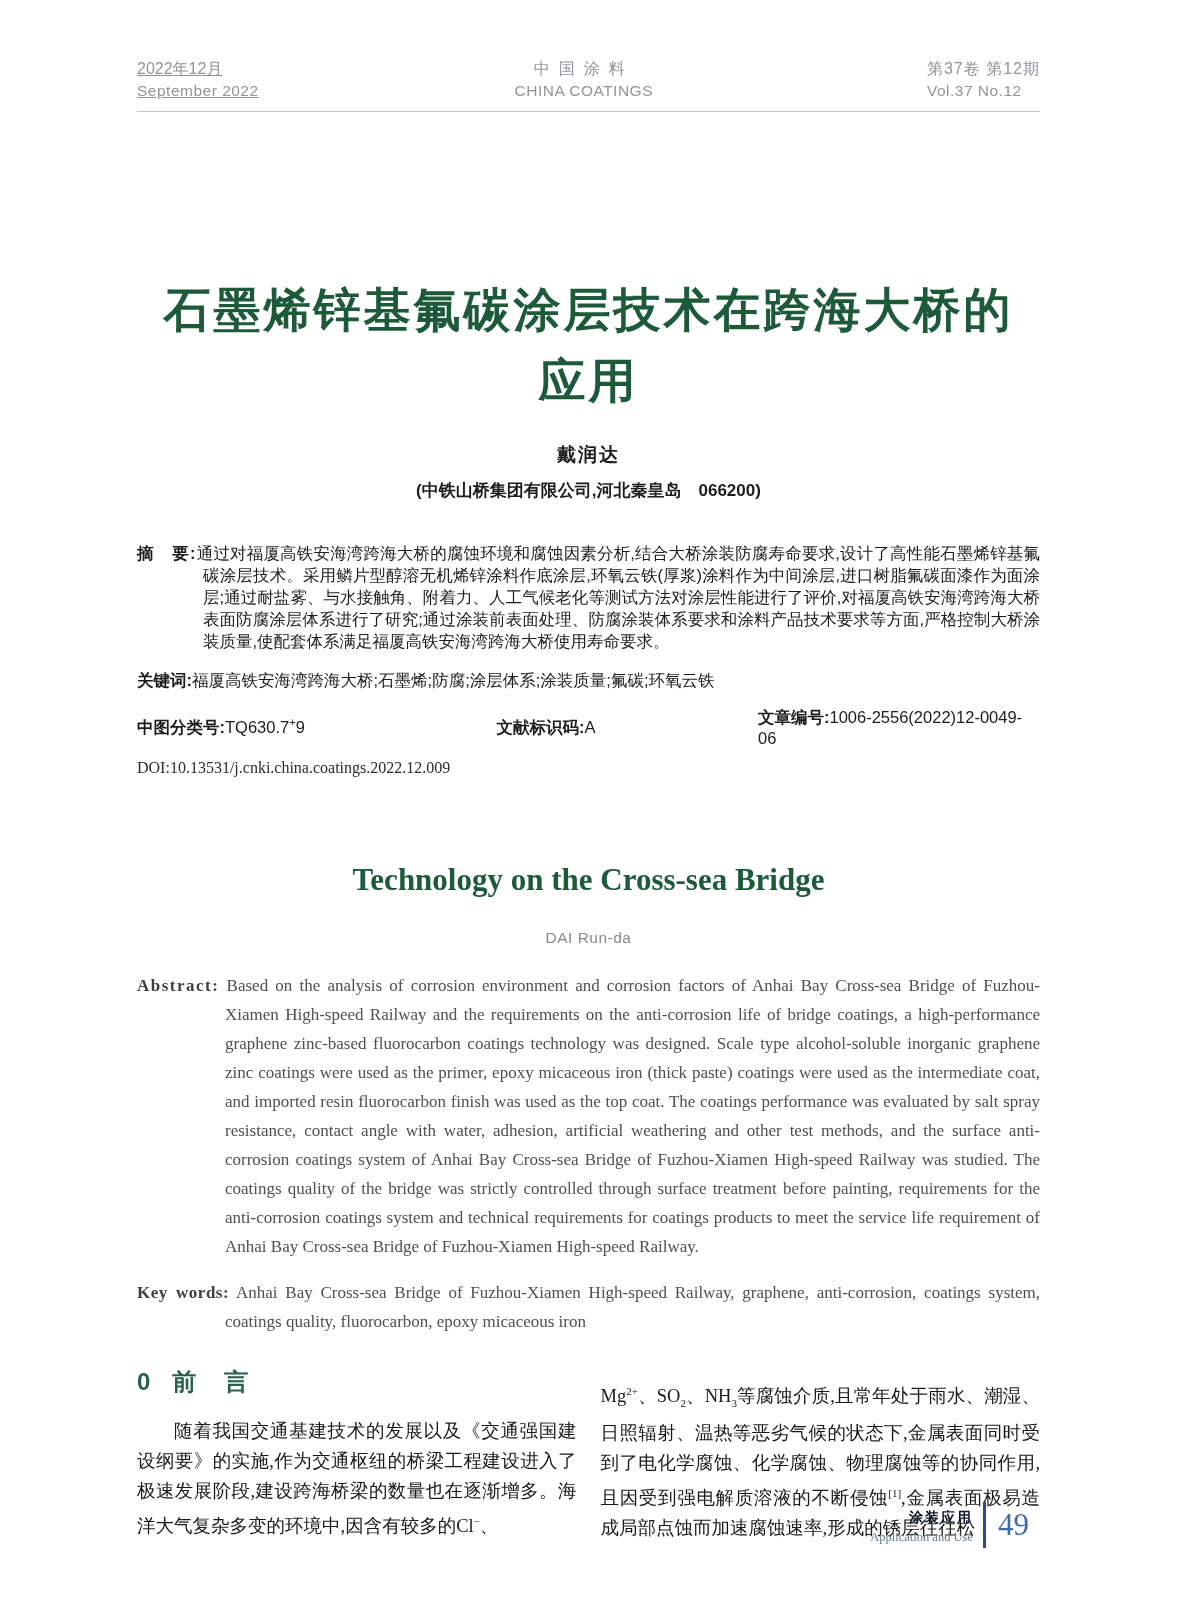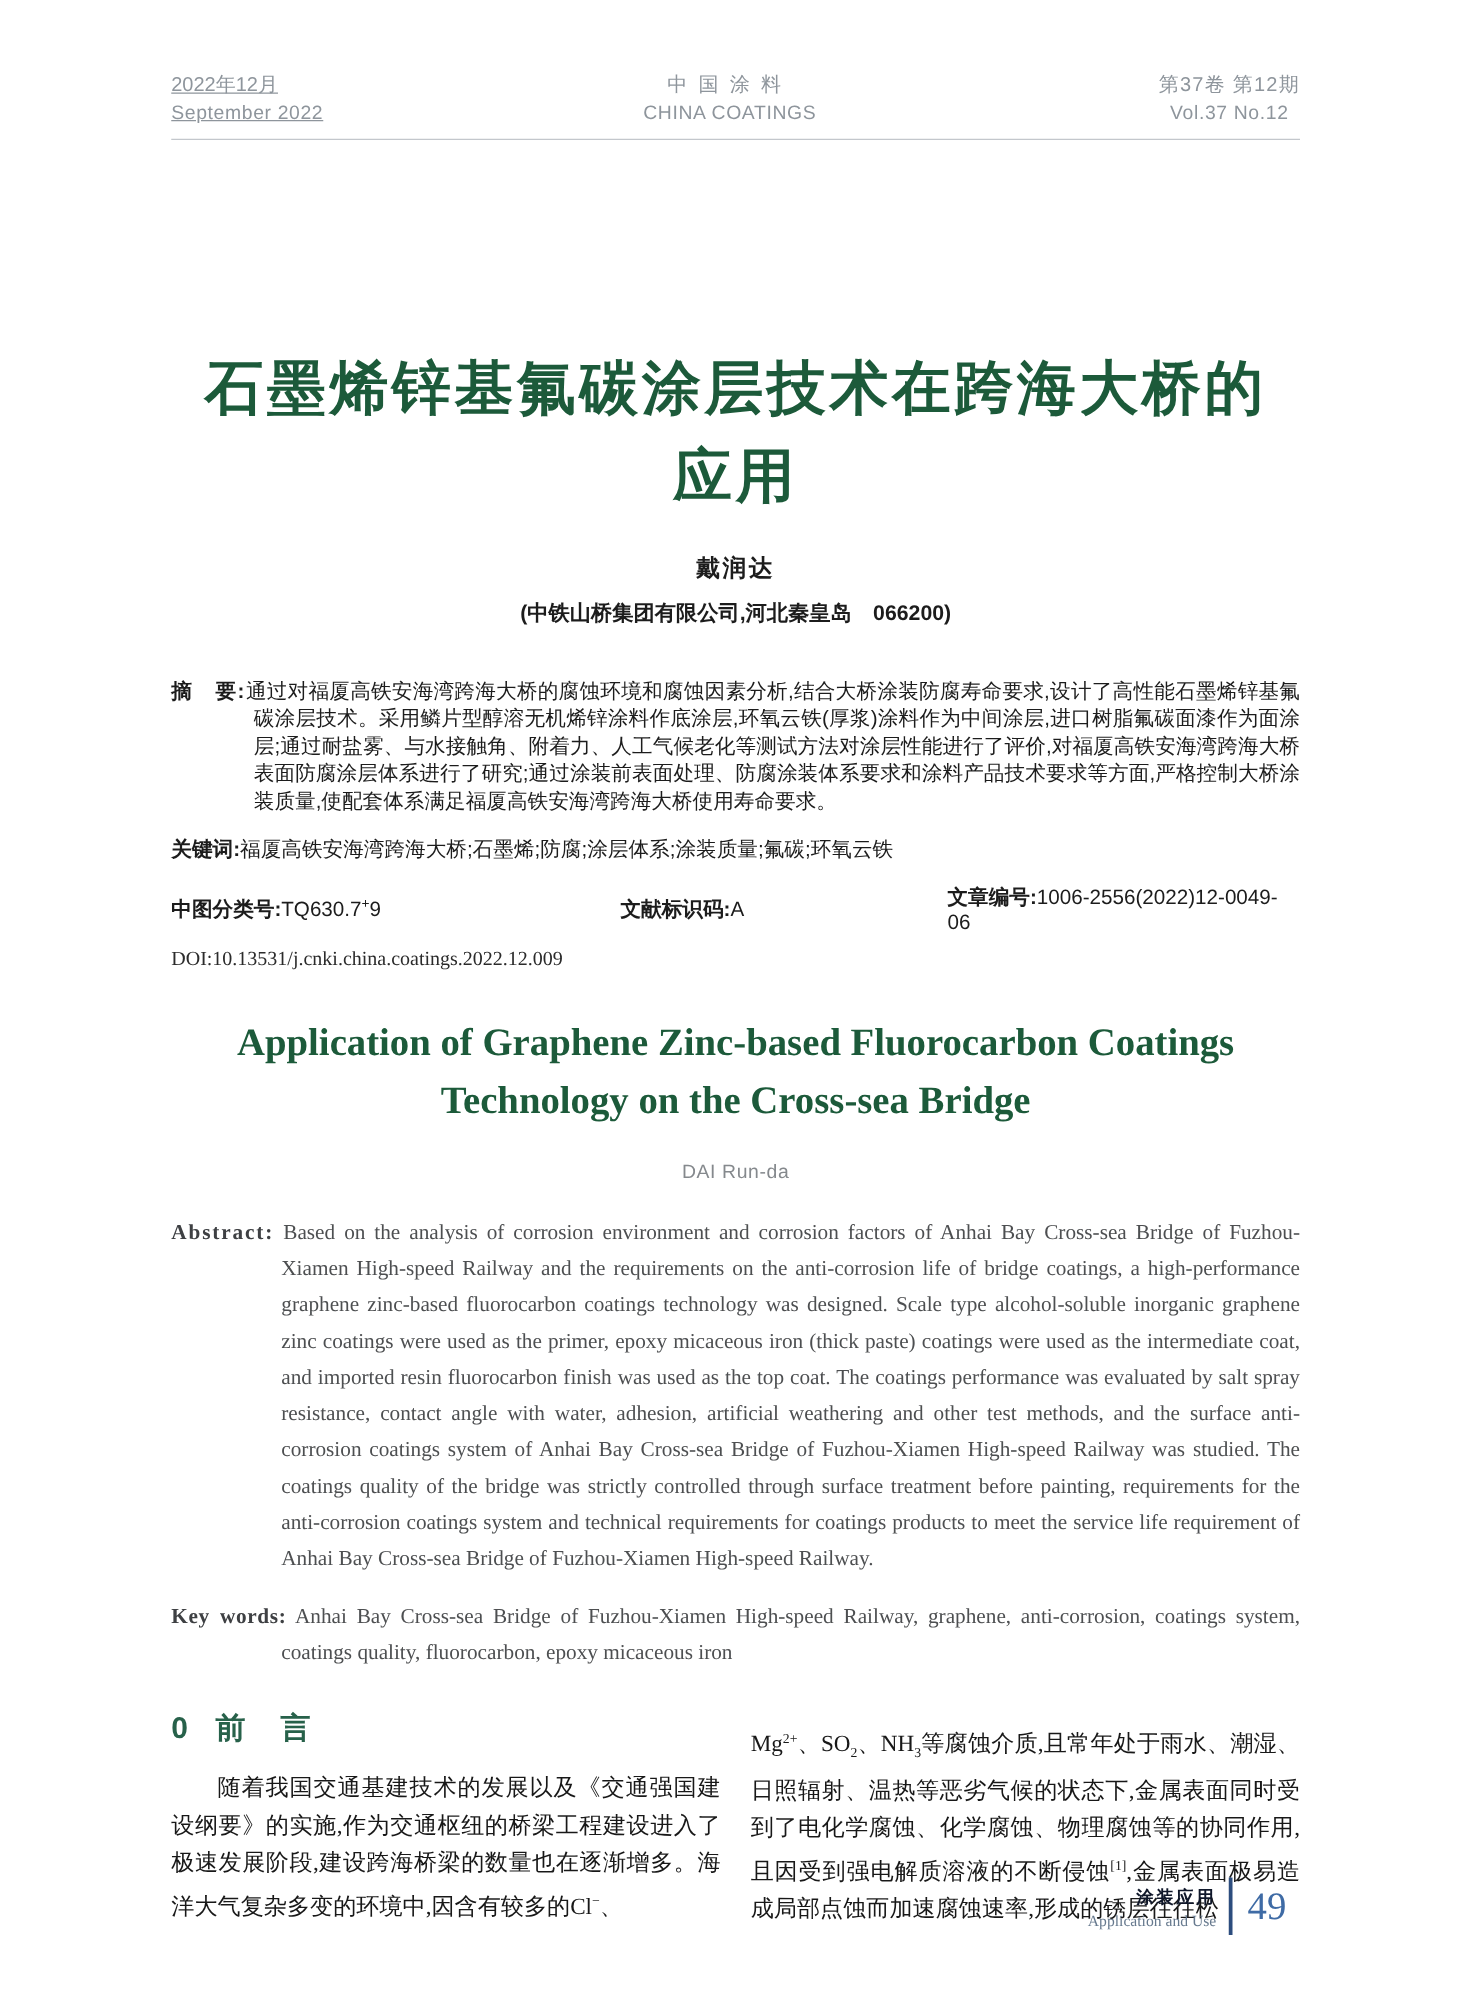--- a/index.html
+++ b/index.html
@@ -6,21 +6,21 @@
   .page{position:relative;width:1187px;height:1600px;background:#ffffff;overflow:hidden;
         font-family:"Liberation Sans",sans-serif;color:#1c1c1c;}
   .content{margin:0 147px 0 137px;}
 
   
   .header{display:flex;justify-content:space-between;align-items:flex-end;
           padding:58px 0 0 0;color:#8e959c;}
   .header .cell{line-height:22px;font-size:16px;}
   .h-left{text-align:left;text-decoration:underline;}
   .h-center{text-align:center;}
-  .h-right{text-align:center;margin-left:18px;}
+  .h-right{text-align:left;margin-left:18px;}
   .h-zh{letter-spacing:9px;}
   .h-zh-r{letter-spacing:1px;}
   .h-sub{font-size:15.5px;letter-spacing:0.5px;}
   .header-rule{height:1px;background:#c3c7cc;margin-top:9px;}
 
   
   .title-zh{margin:162px 0 0 0;text-align:center;color:#1c5a3a;font-weight:bold;
             font-size:47px;line-height:71px;letter-spacing:3px;}
   .author-zh{margin-top:26px;text-align:center;font-size:19px;font-weight:600;letter-spacing:2px;}
   .affil-zh{margin-top:11px;text-align:center;font-size:17px;font-weight:600;}
@@ -103,21 +103,21 @@
     <p class="kw-zh"><span class="lbl">关键词:</span><span>福厦高铁安海湾跨海大桥;石墨烯;防腐;涂层体系;涂装质量;氟碳;环氧云铁</span></p>
 
     <div class="clc-row">
       <span class="clc-item1"><span class="lbl">中图分类号:</span><span>TQ630.7</span><sup>+</sup><span>9</span></span>
       <span class="clc-item2"><span class="lbl">文献标识码:</span><span>A</span></span>
       <span class="clc-item3"><span class="lbl">文章编号:</span><span>1006-2556(2022)12-0049-06</span></span>
     </div>
 
     <div class="doi">DOI:10.13531/j.cnki.china.coatings.2022.12.009</div>
 
-    <h2 class="title-en"><span>Application of Graphene Zinc-based Fluorocarbon Coatings</span><br><span>Technology on the Cross-sea Bridge</span></h2>
+    <h2 class="title-en"><br><span>Technology on the Cross-sea Bridge</span></h2>
 
     <div class="author-en">DAI Run-da</div>
 
     <p class="abs-en"><span class="lbl">Abstract:</span> <span>Based on the analysis of corrosion environment and corrosion factors of Anhai Bay Cross-sea Bridge of Fuzhou-Xiamen High-speed Railway and the requirements on the anti-corrosion life of bridge coatings, a high-performance graphene zinc-based fluorocarbon coatings technology was designed. Scale type alcohol-soluble inorganic graphene zinc coatings were used as the primer, epoxy micaceous iron (thick paste) coatings were used as the intermediate coat, and imported resin fluorocarbon finish was used as the top coat. The coatings performance was evaluated by salt spray resistance, contact angle with water, adhesion, artificial weathering and other test methods, and the surface anti-corrosion coatings system of Anhai Bay Cross-sea Bridge of Fuzhou-Xiamen High-speed Railway was studied. The coatings quality of the bridge was strictly controlled through surface treatment before painting, requirements for the anti-corrosion coatings system and technical requirements for coatings products to meet the service life requirement of Anhai Bay Cross-sea Bridge of Fuzhou-Xiamen High-speed Railway.</span></p>
 
     <p class="kw-en"><span class="lbl">Key words:</span> <span>Anhai Bay Cross-sea Bridge of Fuzhou-Xiamen High-speed Railway, graphene, anti-corrosion, coatings system, coatings quality, fluorocarbon, epoxy micaceous iron</span></p>
 
     <div class="cols">
       <div class="col">
         <div class="sec-head"><span class="num">0</span><span>前　言</span></div>

